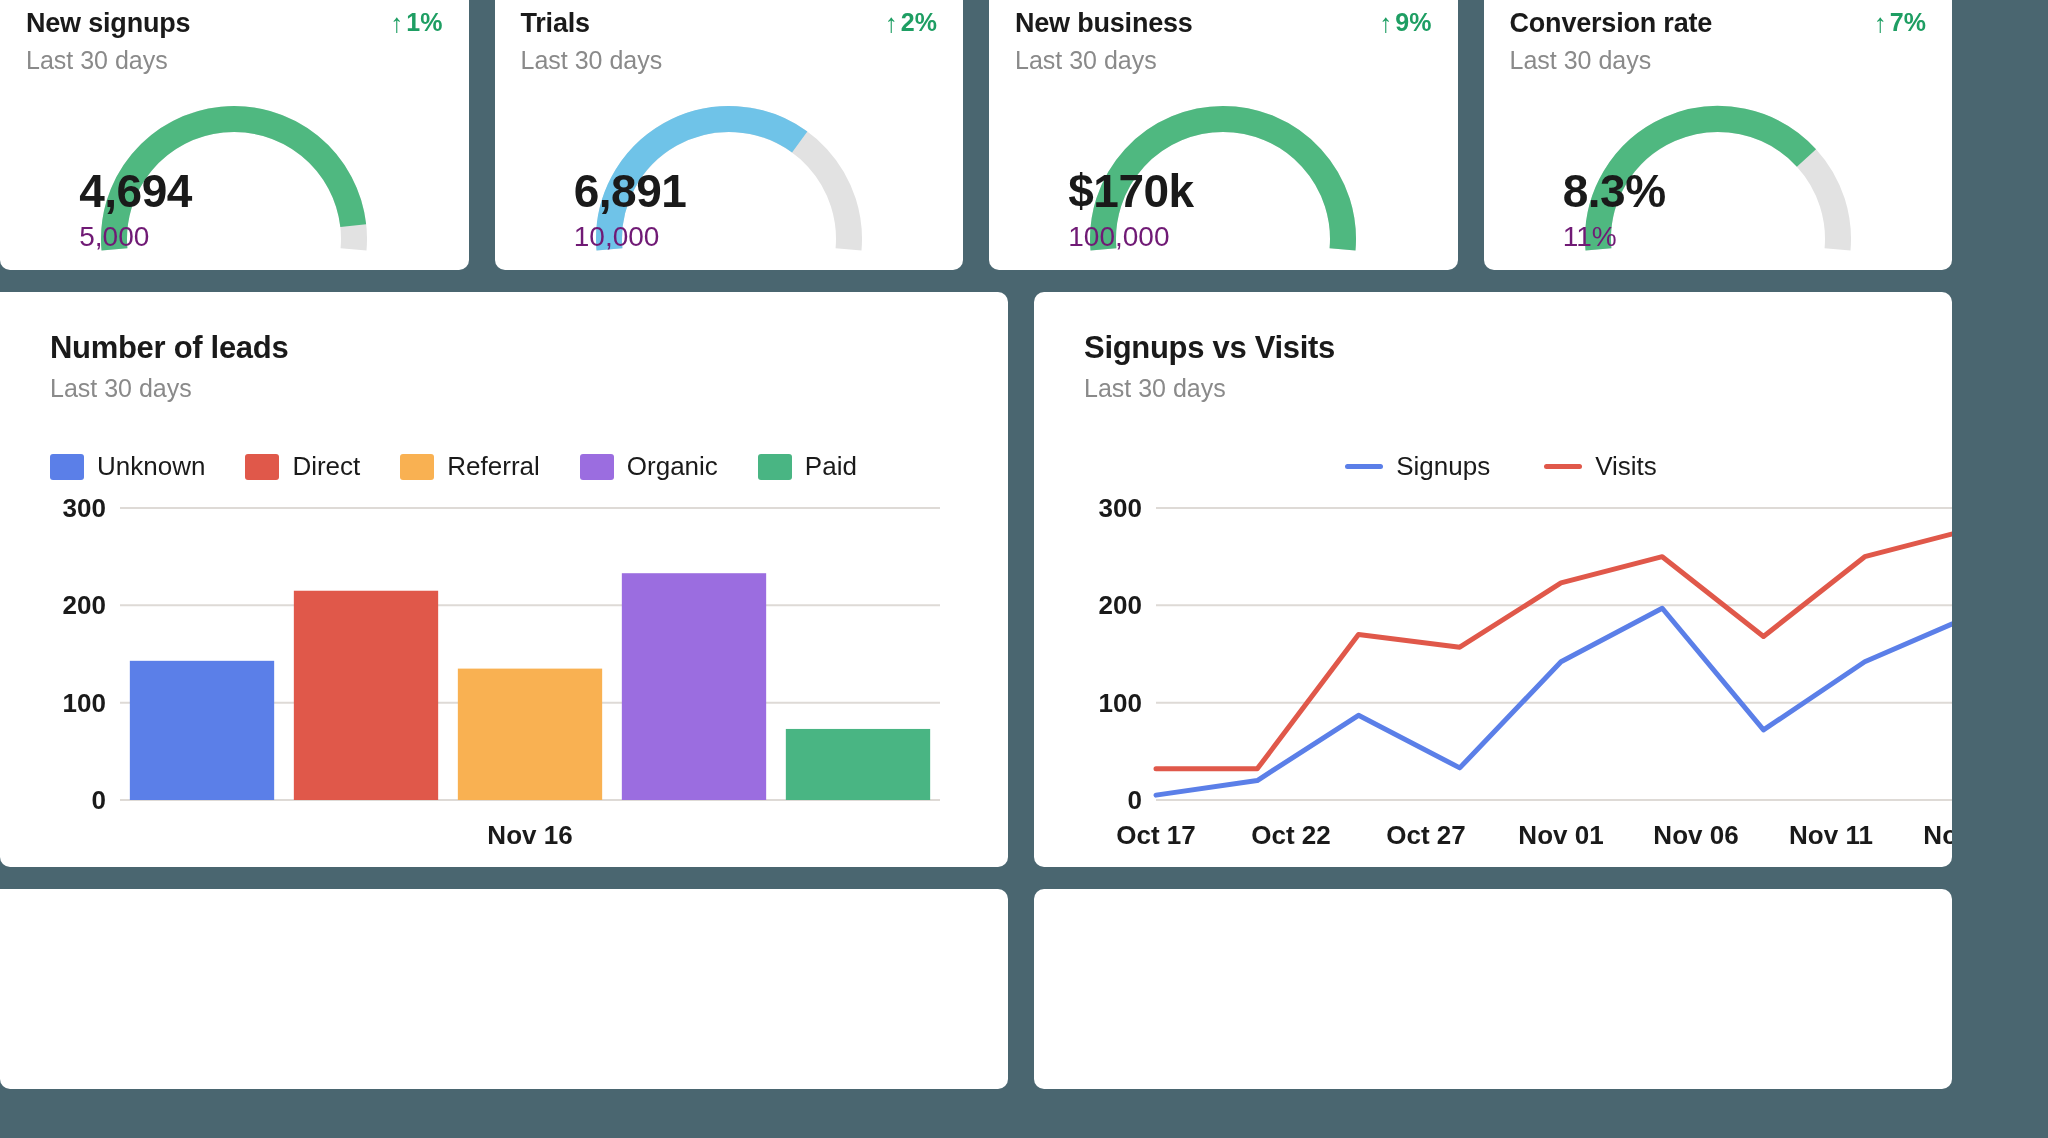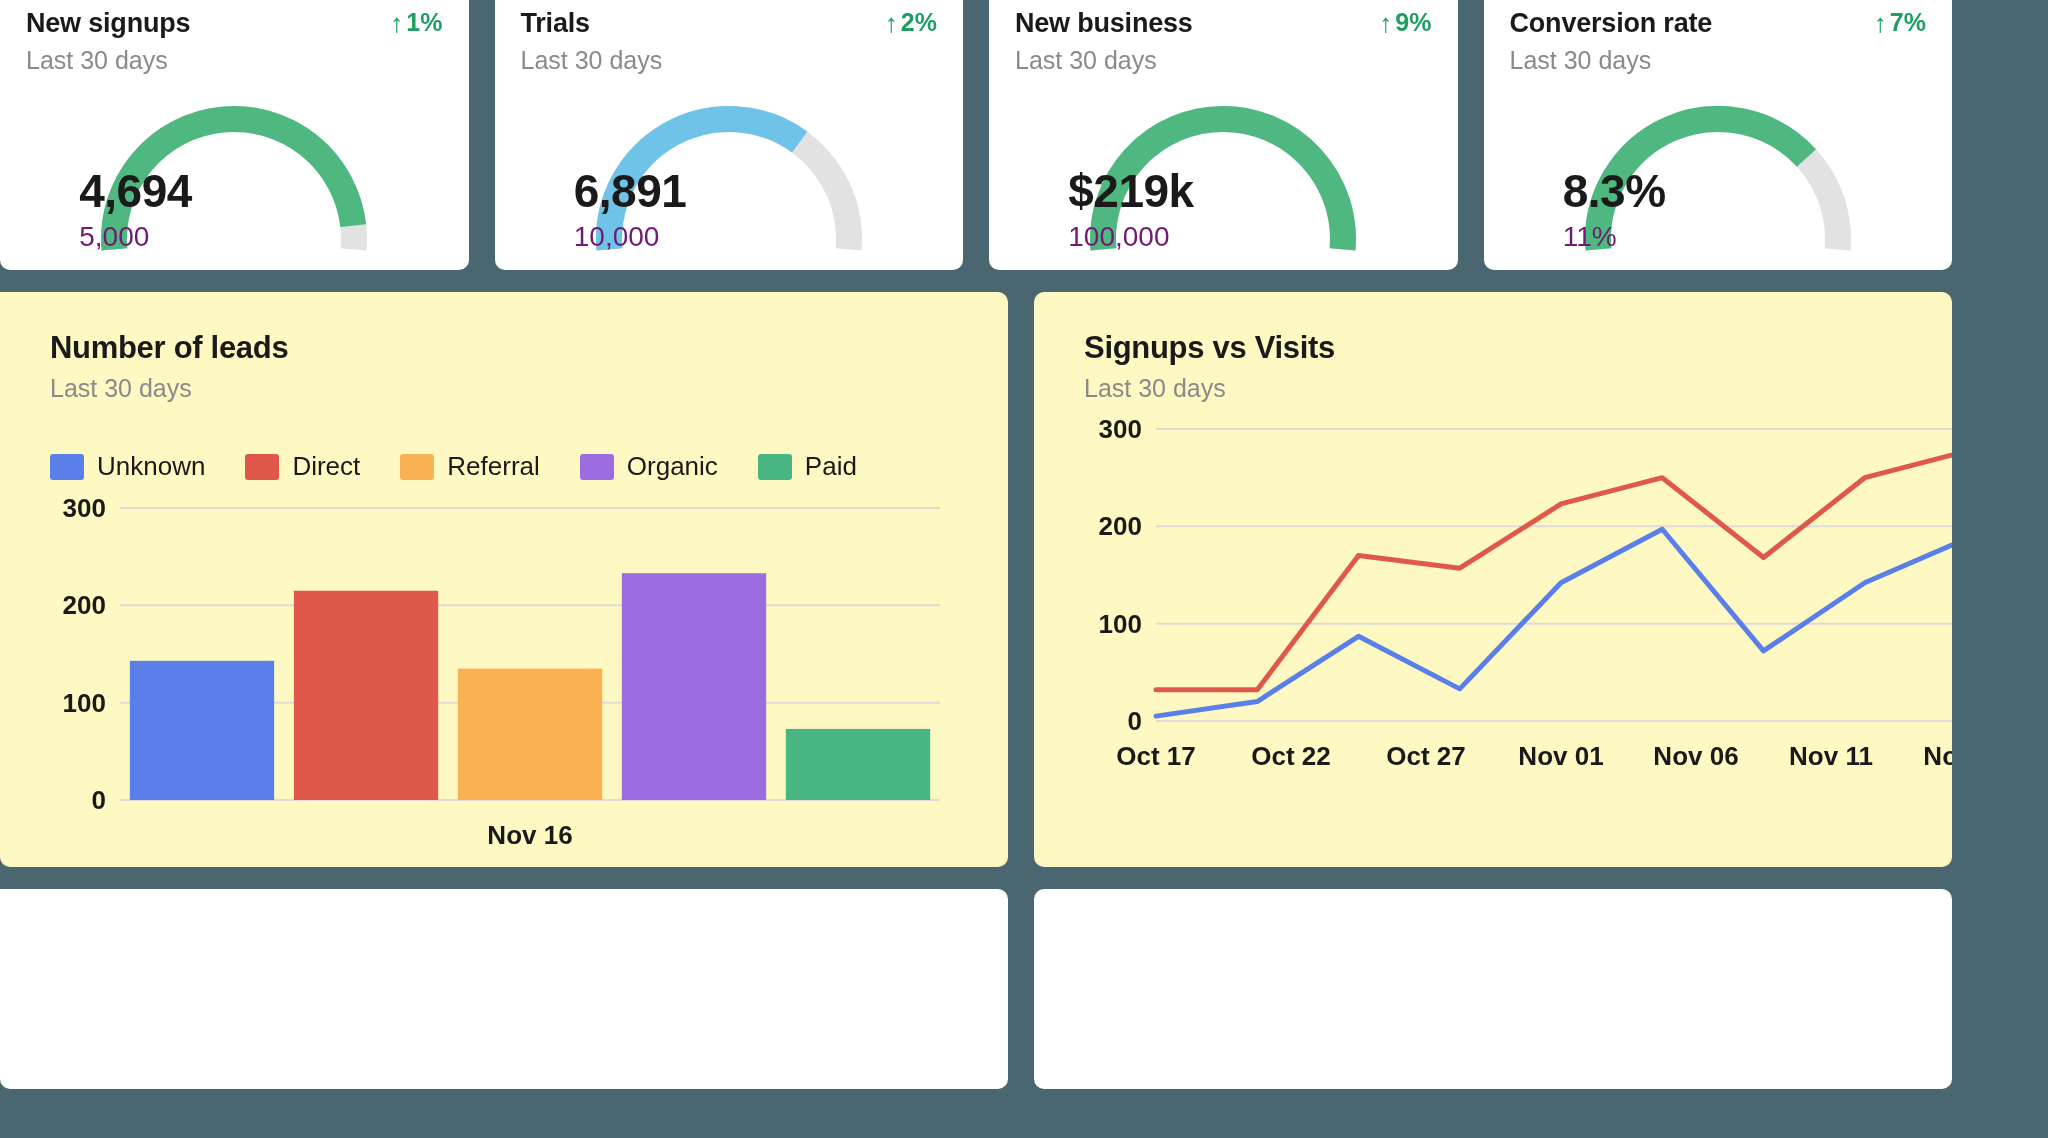--- a/index.html
+++ b/index.html
@@ -94,21 +94,21 @@
     margin-top: 6px;
   }
   
   .chart-row {
     display: flex;
     gap: 26px;
     margin-top: 22px;
     height: 575px;
   }
   .chart-card {
-    background: #fef9c3;
+    background: #ffffff;
     border-radius: 10px;
     padding: 38px 34px 0 50px;
     position: relative;
     overflow: hidden;
   }
   .chart-card.left { flex: 0 0 1008px; }
   .chart-card.right { flex: 1 1 auto; }
   .chart-card.left { border-top-left-radius: 0; }
   .chart-title {
     font-size: 31px;
@@ -223,21 +223,21 @@
           </div>
         </div>
         <div class="kpi-sub">Last 30 days</div>
         <div class="gauge-wrap">
           <div class="gauge">
             <svg width="310" height="300" viewBox="0 0 310 300">
               <path d="M 35.45663622899053 170.45868912971903 A 120 120 0 1 1 274.54336377100947 170.45868912971903" stroke="#e2e2e2" stroke-width="26" fill="none" stroke-linecap="butt"></path>
               <path d="M 35.45663622899053 170.45868912971903 A 120 120 0 1 1 274.54336377100947 170.45868912971903" stroke="#4FB880" stroke-width="26" fill="none" stroke-linecap="butt"></path>
             </svg>
             <div class="gauge-text">
-              <div class="gauge-value">$219k</div>
+              <div class="gauge-value">$170k</div>
               <div class="gauge-target">100,000</div>
             </div>
           </div>
         </div>
       </div>
       <div class="kpi-card">
         <div class="kpi-head">
           <div class="kpi-title">Conversion rate</div>
           <div class="kpi-delta">
             <span class="arrow-up">↑</span>
@@ -303,20 +303,30 @@
             <rect x="571.84" y="79.21333333333334" width="144.32" height="226.78666666666666" fill="#9B6DE0"></rect>
             <rect x="735.84" y="234.94666666666666" width="144.32" height="71.05333333333334" fill="#49B583"></rect>
             <text x="480" y="350" text-anchor="middle" class="axis-label">Nov 16</text>
           </svg>
         </div>
     </div>
 
     <div class="chart-card right">
       <div class="chart-title">Signups vs Visits</div>
       <div class="chart-sub">Last 30 days</div>
+      <div class="legend right-legend" id="line-legend">
+          <div class="legend-item">
+            <span class="line-swatch" style="background: rgb(91, 127, 232);"></span>
+            <span>Signups</span>
+          </div>
+          <div class="legend-item">
+            <span class="line-swatch" style="background: rgb(224, 88, 74);"></span>
+            <span>Visits</span>
+          </div>
+        </div>
       <div class="plot" id="line-plot">
           <svg width="900" height="368" viewBox="0 0 900 368">
             <line x1="72" x2="882" y1="306" y2="306" stroke="#dedad6" stroke-width="2"></line>
             <text x="58" y="315" text-anchor="end" class="tick-label">0</text>
             <line x1="72" x2="882" y1="208.66666666666669" y2="208.66666666666669" stroke="#dedad6" stroke-width="2"></line>
             <text x="58" y="217.66666666666669" text-anchor="end" class="tick-label">100</text>
             <line x1="72" x2="882" y1="111.33333333333334" y2="111.33333333333334" stroke="#dedad6" stroke-width="2"></line>
             <text x="58" y="120.33333333333334" text-anchor="end" class="tick-label">200</text>
             <line x1="72" x2="882" y1="14" y2="14" stroke="#dedad6" stroke-width="2"></line>
             <text x="58" y="23" text-anchor="end" class="tick-label">300</text>

